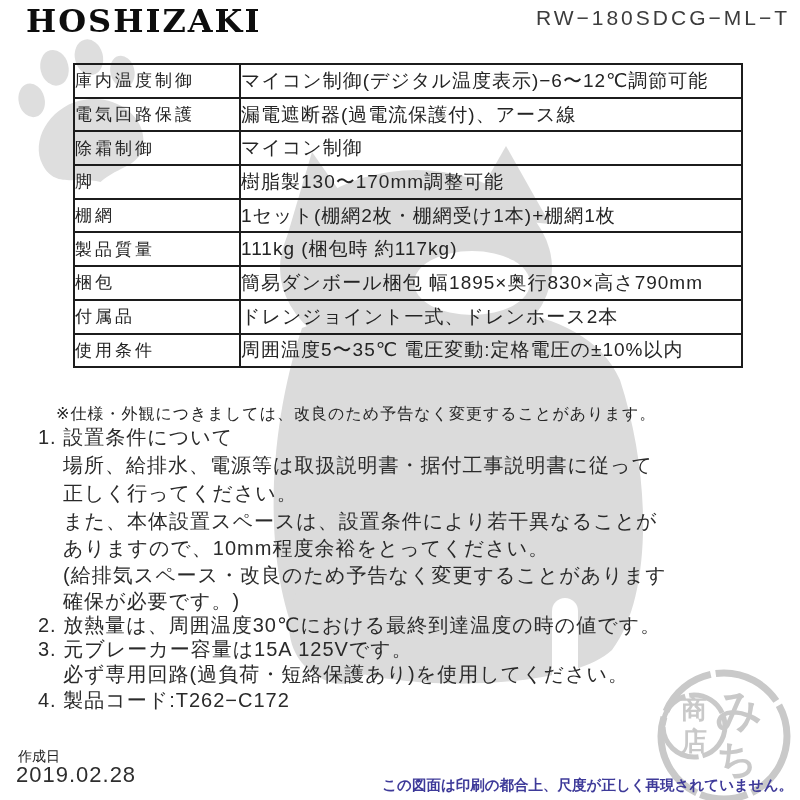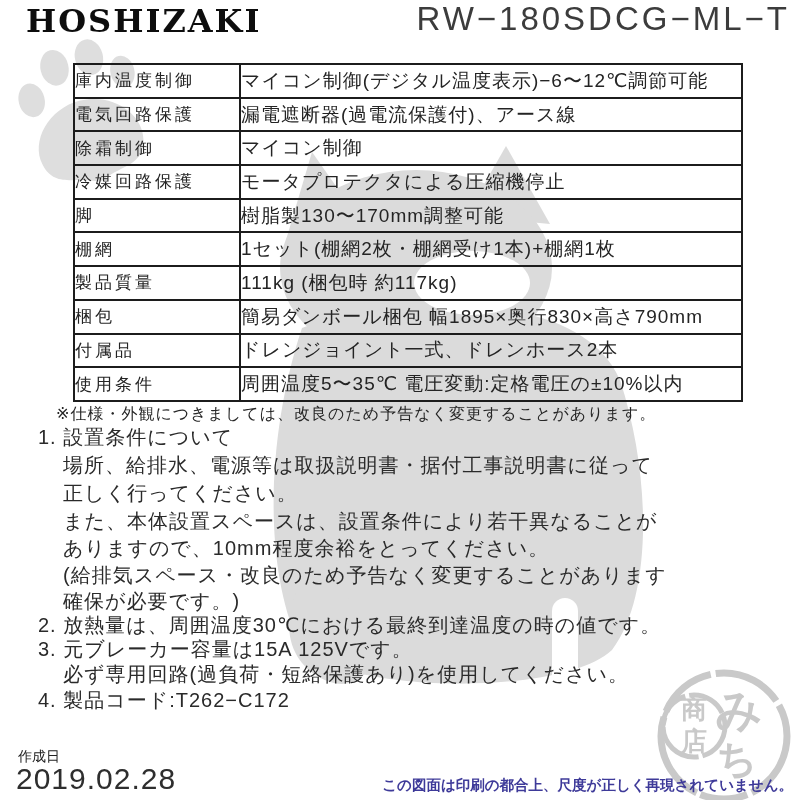--- a/index.html
+++ b/index.html
@@ -9,22 +9,22 @@
   }
   .wm{position:absolute;left:0;top:0;width:800px;height:800px;z-index:0;}
   .content{position:absolute;left:0;top:0;width:800px;height:800px;z-index:1;}
 
   .brand{
     position:absolute;left:26px;top:2px;
     font-family:"DejaVu Serif","Liberation Serif",serif;
     font-weight:bold;font-size:32px;letter-spacing:2px;color:#0d0d0d;
   }
   .model{
-    position:absolute;right:10px;top:0;
-    font-size:33px;font-weight:normal;letter-spacing:3px;color:#3c3c3c;
+    position:absolute;right:10px;top:6px;
+    font-size:21px;font-weight:normal;letter-spacing:3px;color:#3c3c3c;
   }
 
   table.spec{
     position:absolute;left:73px;top:63px;width:664px;
     border-collapse:collapse;table-layout:fixed;background:transparent;
   }
   table.spec td{
     border:2px solid #1c1c1c;height:31.7px;padding:0;
     vertical-align:middle;overflow:hidden;white-space:nowrap;
   }
@@ -34,21 +34,21 @@
   .disclaimer{
     position:absolute;left:56px;top:404px;font-size:16px;letter-spacing:1px;color:#262626;
   }
   .note-line{
     position:absolute;font-size:20px;letter-spacing:1px;color:#2a2a2a;white-space:nowrap;
   }
   .note-num{left:38px;}
   .note-cont{left:63px;}
 
   .created-label{position:absolute;left:18px;top:748px;font-size:14px;color:#222;}
-  .created-date{position:absolute;left:16px;top:762px;font-size:30px;letter-spacing:1px;color:#2e2e2e;}
+  .created-date{position:absolute;left:16px;top:762px;font-size:22px;letter-spacing:1px;color:#2e2e2e;}
   .print-note{
     position:absolute;right:7px;top:776px;font-size:14.5px;letter-spacing:0px;
     color:#3e3a99;font-weight:600;
   }
 </style>
 </head>
 <body>
 
 <div class="page">
 
@@ -97,24 +97,20 @@
         </tr>
         <tr>
           <td class="lbl">電気回路保護</td>
           <td class="val">漏電遮断器(過電流保護付)、アース線</td>
         </tr>
         <tr>
           <td class="lbl">除霜制御</td>
           <td class="val">マイコン制御</td>
         </tr>
         <tr>
-          <td class="lbl">冷媒回路保護</td>
-          <td class="val">モータプロテクタによる圧縮機停止</td>
-        </tr>
-        <tr>
           <td class="lbl">脚</td>
           <td class="val">樹脂製130〜170mm調整可能</td>
         </tr>
         <tr>
           <td class="lbl">棚網</td>
           <td class="val">1セット(棚網2枚・棚網受け1本)+棚網1枚</td>
         </tr>
         <tr>
           <td class="lbl">製品質量</td>
           <td class="val">111kg (梱包時 約117kg)</td>

